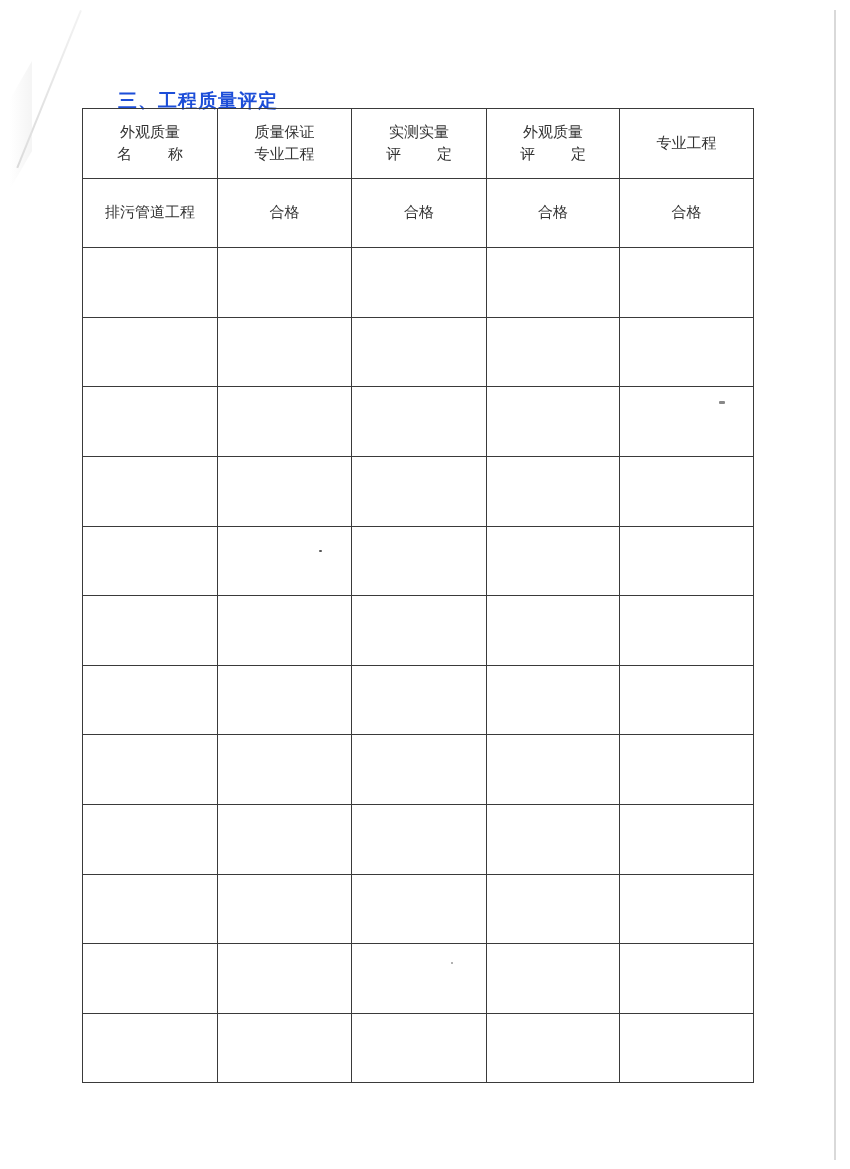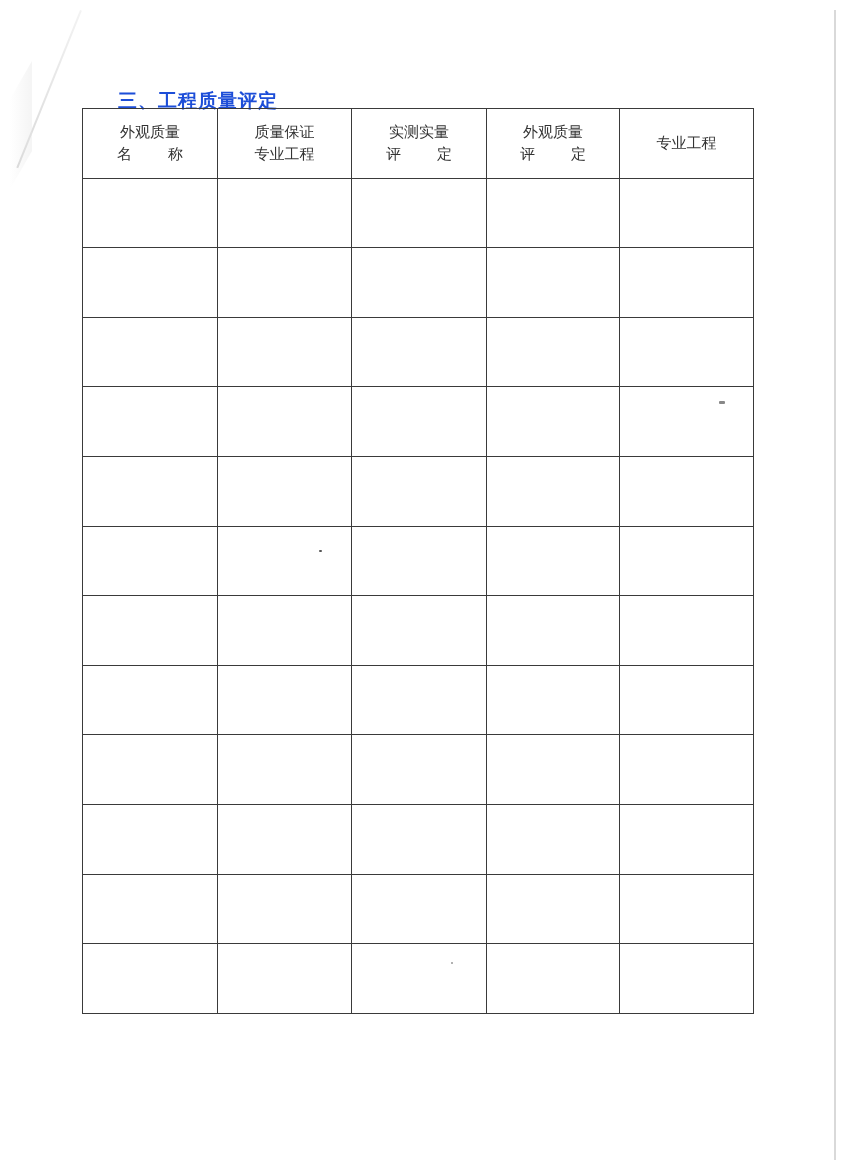--- a/index.html
+++ b/index.html
@@ -103,20 +103,27 @@
         <span class="hdr-line">外观质量</span>
         <span class="hdr-line">评<span style="display:inline-block;width:36px"></span>定</span>
       </th>
       <th>
         <span class="hdr-line">专业工程</span>
       </th>
     </tr>
   </thead>
   <tbody id="tbody">
     <tr>
+      <td>排污管道工程</td>
+      <td>合格</td>
+      <td>合格</td>
+      <td>合格</td>
+      <td>合格</td>
+    </tr>
+    <tr>
       <td></td>
       <td></td>
       <td></td>
       <td></td>
       <td></td>
     </tr>
     <tr>
       <td></td>
       <td></td>
       <td></td>

